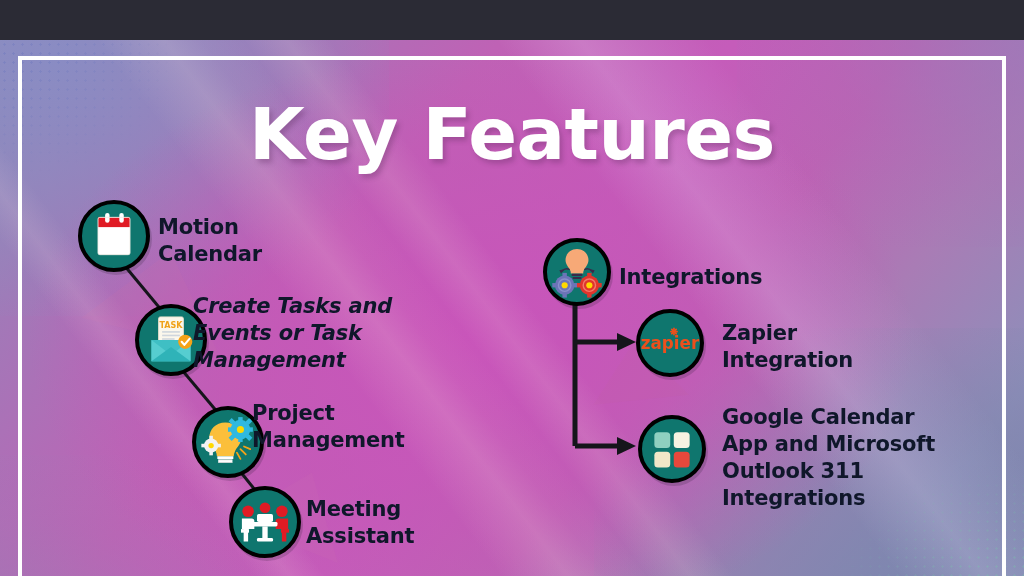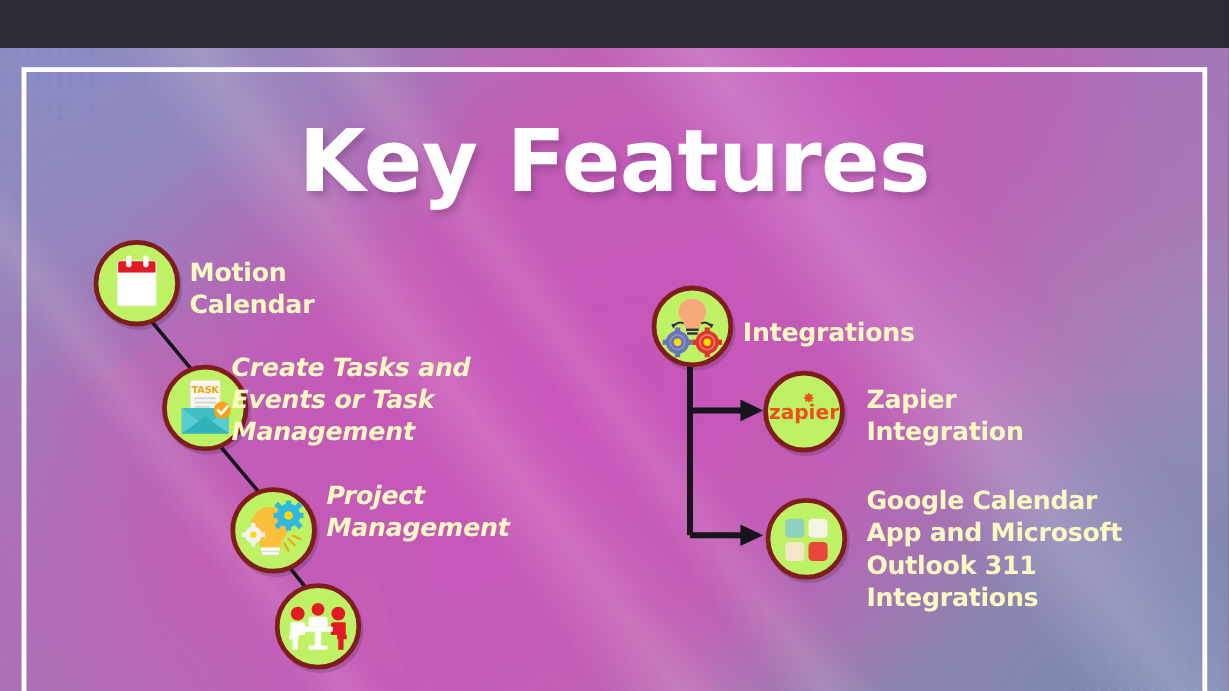--- a/index.html
+++ b/index.html
@@ -134,29 +134,29 @@
     color: #ffffff;
     text-shadow: 3px 4px 5px rgba(90,40,90,0.30);
     font-family: "DejaVu Sans", sans-serif;
     white-space: nowrap;
   }
   
   .node {
     position: absolute;
     box-sizing: border-box;
     border-radius: 50%;
-    background: #bef264;
-    border: 4px solid #7f1d1d;
+    background: #0f766e;
+    border: 4px solid #000000;
     overflow: hidden;
     box-shadow: 2px 3px 0 rgba(30,20,40,0.18);
   }
   .node svg { display: block; width: 100%; height: 100%; }
   .label {
     position: absolute;
-    color: #fef9c3;
+    color: #0f172a;
     font-weight: 700;
     font-size: 21px;
     line-height: 1.29;
     font-family: "DejaVu Sans", sans-serif;
     letter-spacing: -0.2px;
   }
   .connector { position: absolute; pointer-events: none; }
 </style>
 </head>
 <body>
@@ -249,38 +249,40 @@
           <rect x="23" y="38" width="5" height="4"></rect>
       </g>
       <circle cx="17" cy="40" r="3" fill="#ffd900"></circle>
       <g stroke="#f5a318" stroke-width="2" stroke-linecap="round">
         <line x1="50" y1="44" x2="56" y2="50"></line>
         <line x1="46" y1="48" x2="50" y2="55"></line>
         <line x1="54" y1="41" x2="61" y2="44"></line>
       </g>
     </svg>
   </div>
-  <div class="label" style="left:272px; top:360px; width:230px; white-space:pre-line;font-style:italic;">Project
+  <div class="label" style="left:252px; top:360px; width:230px; white-space:pre-line;">Project
 Management</div>
 
   <div class="node" style="left:229px; top:446px; width:72px; height:72px;">
     <svg viewBox="0 0 72 72">
       <circle cx="36" cy="20" r="6" fill="#e01b24"></circle>
       <rect x="27" y="27" width="18" height="9" rx="2" fill="#ffffff"></rect>
       <circle cx="17" cy="24" r="6.5" fill="#e01b24"></circle>
       <path d="M10 32 h11 a3 3 0 0 1 3 3 v9 h-7 v14 h-5 v-14 h-2 z" fill="#ffffff"></path>
       <rect x="9" y="44" width="9" height="4" fill="#ffffff"></rect>
       <circle cx="55" cy="24" r="6.5" fill="#e01b24"></circle>
       <path d="M62 32 h-11 a3 3 0 0 0 -3 3 v9 h7 v14 h5 v-14 h2 z" fill="#e01b24"></path>
       <rect x="54" y="44" width="9" height="4" fill="#e01b24"></rect>
       <rect x="22" y="36" width="28" height="5" rx="1.5" fill="#ffffff"></rect>
       <rect x="33" y="41" width="6" height="14" fill="#ffffff"></rect>
       <rect x="27" y="54" width="18" height="4" rx="1.5" fill="#ffffff"></rect>
     </svg>
   </div>
+  <div class="label" style="left:306px; top:456px; width:220px; white-space:pre-line;">Meeting
+Assistant</div>
 
   <svg class="connector" style="left:0; top:0; width:1024px; height:576px;">
     <path d="M575 262 L575 406" stroke="#15151b" stroke-width="5" fill="none"></path>
     <path d="M575 302 L618 302" stroke="#15151b" stroke-width="5" fill="none"></path>
     <path d="M575 406 L618 406" stroke="#15151b" stroke-width="5" fill="none"></path>
     <polygon points="636,302 617,293 617,311" fill="#15151b"></polygon>
     <polygon points="636,406 617,397 617,415" fill="#15151b"></polygon>
   </svg>
 
   <div class="node" style="left:543px; top:198px; width:68px; height:68px;">

